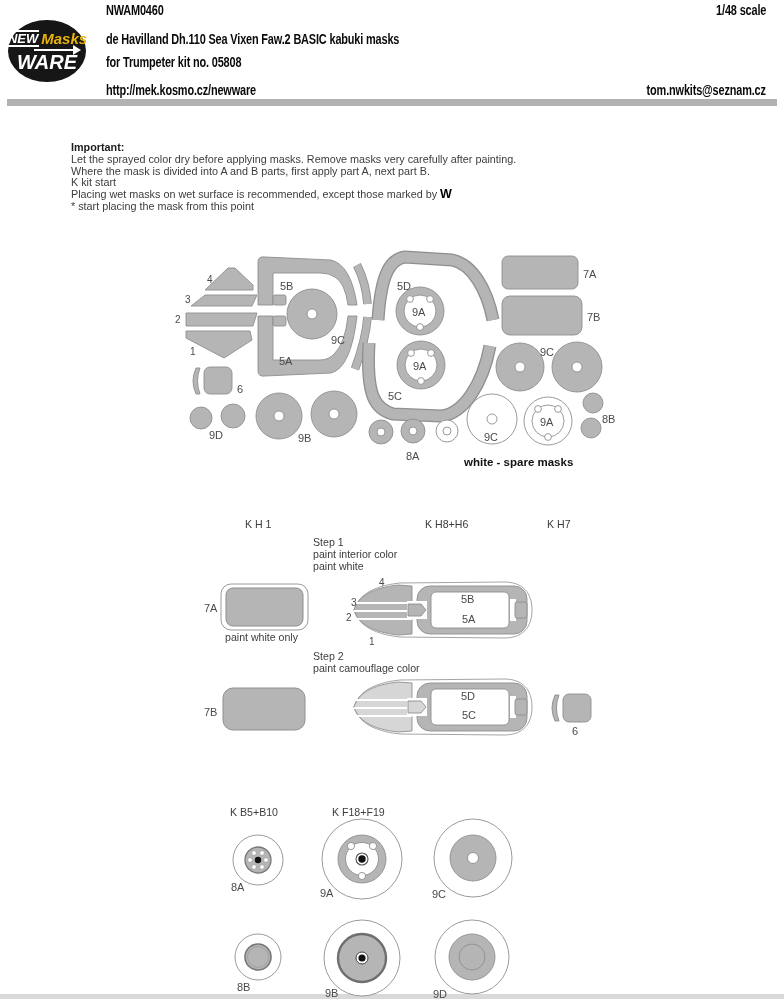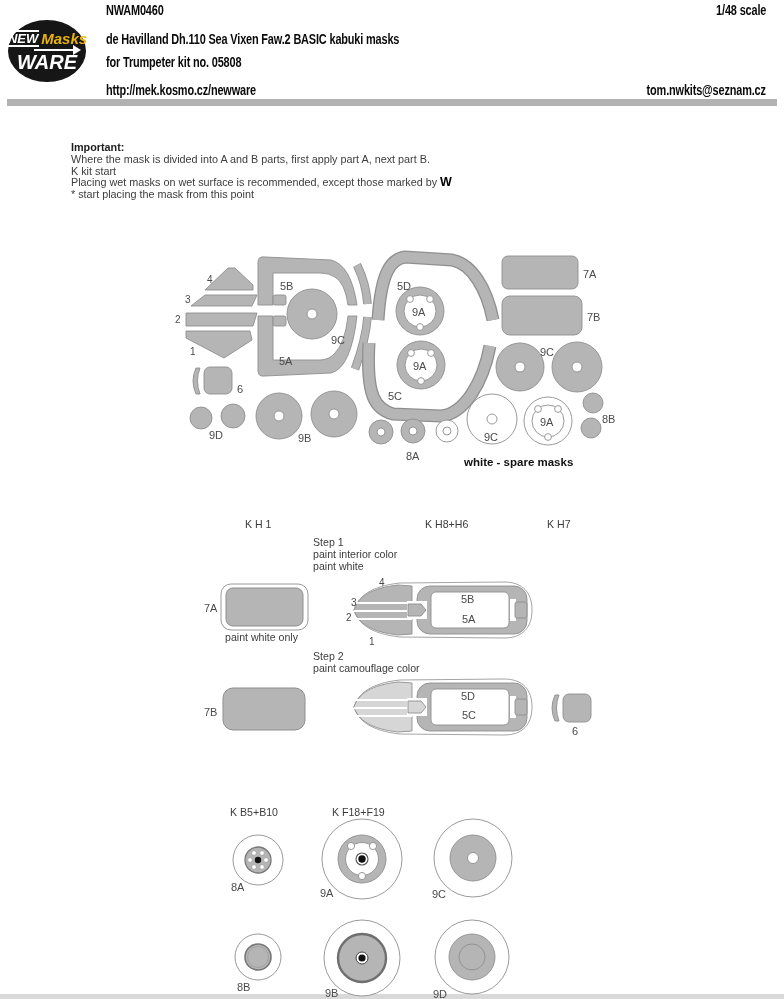--- a/index.html
+++ b/index.html
@@ -59,20 +59,21 @@
 <div class="hdr hdr-right" style="top:2px;">1/48 scale</div>
 <div class="hdr" style="left:106px;top:31px;">de Havilland Dh.110 Sea Vixen Faw.2 BASIC  kabuki masks</div>
 <div class="hdr" style="left:106px;top:54px;">for Trumpeter kit no. 05808</div>
 <div class="hdr" style="left:106px;top:82px;">http://mek.kosmo.cz/newware</div>
 <div class="hdr hdr-right" style="top:82px;">tom.nwkits@seznam.cz</div>
 <div class="bar-top"></div>
 <div class="bar-bottom"></div>
 
 <div class="important">
   <div class="head">Important:</div>
+  <div>Let the sprayed color dry before applying masks. Remove masks very carefully after painting.</div>
   <div>Where the mask is divided into A and B parts, first apply part A, next part B.</div>
   <div>K kit start</div>
   <div><span>Placing wet masks on wet surface is recommended, except those marked by </span><span class="wmark">W</span></div>
   <div>*  start placing the mask from this point</div>
 </div>
 
 <svg width="784" height="999" viewBox="0 0 784 999">
 
   <g fill="#b5b5b5" stroke="#8f8f8f" stroke-width="0.9">
 

